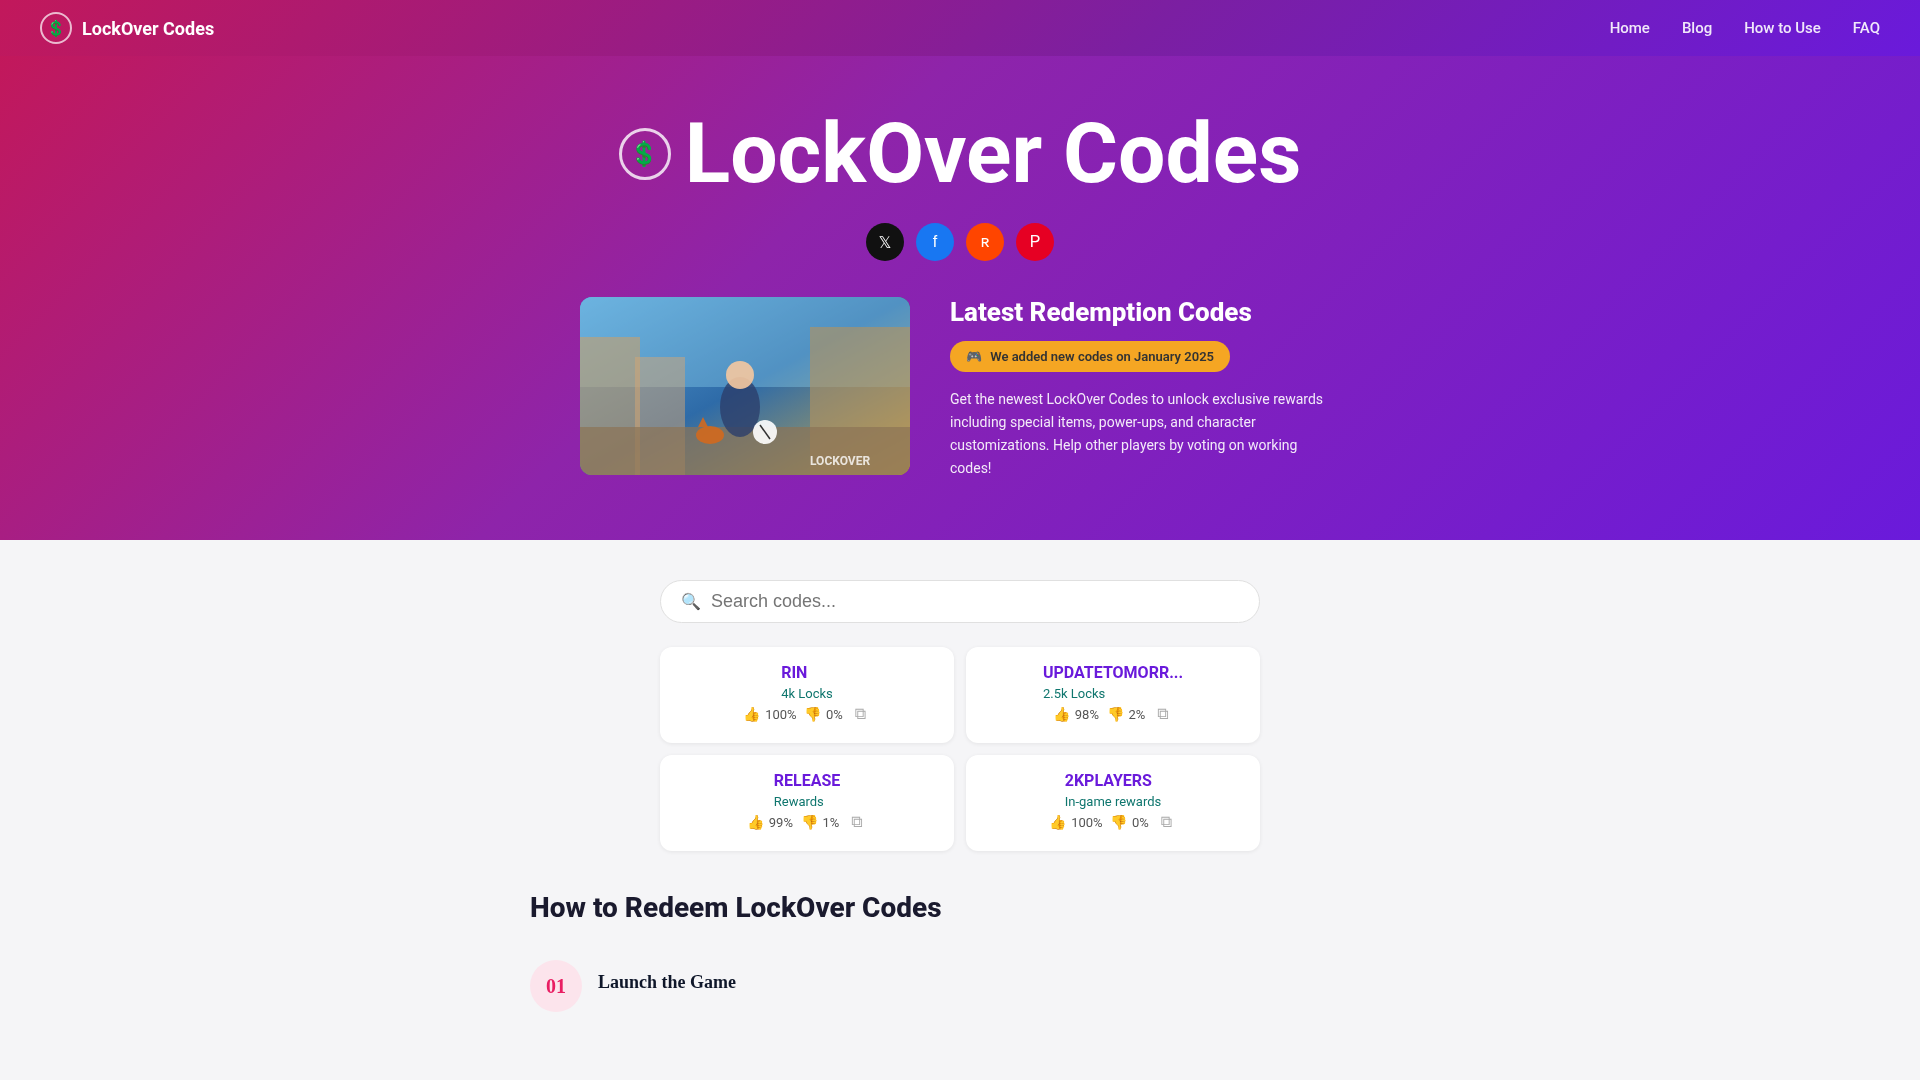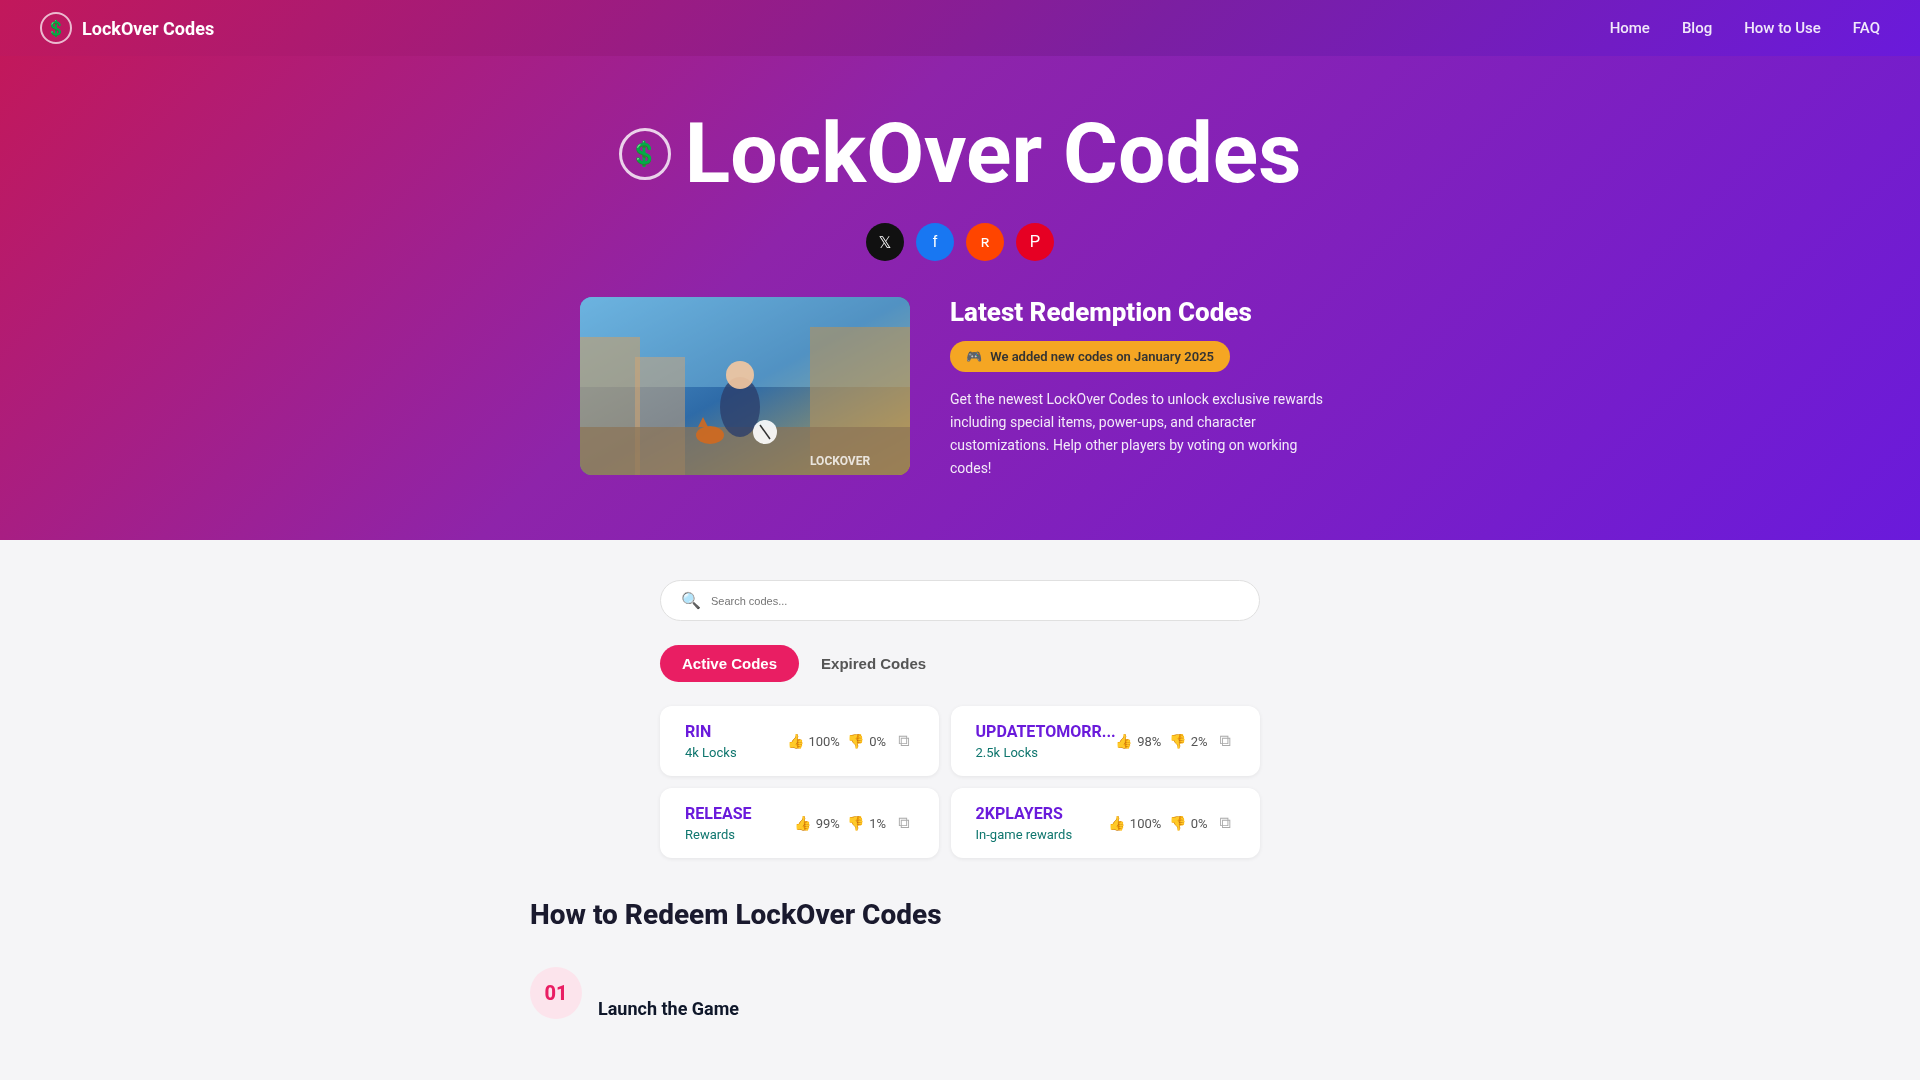--- a/index.html
+++ b/index.html
@@ -37,42 +37,42 @@
     .hero-text { text-align: left; color: #fff; }
     .hero-text h2 { font-size: 26px; font-weight: 800; margin-bottom: 14px; }
     .update-badge { background: #f5a623; color: #333; font-size: 13px; font-weight: 600; padding: 8px 16px; border-radius: 20px; display: inline-flex; align-items: center; gap: 8px; margin-bottom: 16px; }
     .hero-desc { font-size: 14px; color: rgba(255,255,255,0.9); line-height: 1.65; }
 
     
     .main-content { background: #f5f5f7; padding: 40px 0 60px; }
     .codes-section { max-width: 600px; margin: 0 auto; }
 
     .search-bar { background: #fff; border: 1.5px solid #e0e0e0; border-radius: 24px; display: flex; align-items: center; padding: 10px 20px; gap: 10px; margin-bottom: 24px; }
-    .search-bar input { border: none; outline: none; flex: 1; font-size: 11px; color: #be185d; background: transparent; }
+    .search-bar input { border: none; outline: none; flex: 1; font-size: 18px; color: #be185d; background: transparent; }
     .search-icon { color: #999; font-size: 16px; }
 
     .tabs { display: flex; gap: 0; margin-bottom: 24px; }
     .tab-btn { padding: 10px 22px; border: none; cursor: pointer; font-size: 15px; font-weight: 600; border-radius: 24px; transition: all 0.2s; }
     .tab-btn.active { background: #e91e63; color: #fff; }
     .tab-btn.inactive { background: transparent; color: #555; }
 
     .codes-grid { display: grid; grid-template-columns: 1fr 1fr; gap: 12px; }
-    .code-card { background: #fff; border-radius: 12px; padding: 16px 25px; display: flex; align-items: center; justify-content: space-between; box-shadow: 0 1px 4px rgba(0,0,0,0.07); }
+    .code-card { background: #fff; border-radius: 12px; padding: 16px 25px; display: flex; align-items: center; justify-content: flex-start; box-shadow: 0 1px 4px rgba(0,0,0,0.07); flex-direction: column; }
     .code-info .code-name { font-size: 16px; font-weight: 700; color: #6a1adb; margin-bottom: 4px; }
     .code-info .code-desc { font-size: 13px; color: #0f766e; }
     .code-actions { display: flex; align-items: center; gap: 8px; }
     .vote-item { display: flex; align-items: center; gap: 4px; font-size: 13px; color: #555; }
     .vote-icon { font-size: 14px; }
     .copy-btn { background: none; border: none; cursor: pointer; color: #aaa; font-size: 16px; padding: 4px; }
 
     
     .how-to { max-width: 900px; margin: 0 auto; padding: 40px 20px 0; }
     .how-to h2 { font-size: 28px; font-weight: 800; color: #1a1a2e; margin-bottom: 36px; }
     .steps-grid { display: grid; grid-template-columns: 1fr 1fr; gap: 24px; }
-    .step-card { display: flex; align-items: flex-end; gap: 16px; }
+    .step-card { display: flex; align-items: flex-start; gap: 16px; font-family: Liberation Serif, serif; }
     .step-number { width: 52px; height: 52px; min-width: 52px; border-radius: 50%; background: #fce4ec; color: #e91e63; font-size: 20px; font-weight: 800; display: flex; align-items: center; justify-content: center; }
     .step-text .step-title { font-size: 18px; font-weight: 700; color: #0f172a; margin-top: 12px; }
   </style>
 </head>
 <body>
 
 <nav class="navbar">
   <a class="nav-brand">
     <div class="nav-brand-icon brand-icon">💲</div>
     <span>LockOver Codes</span>
@@ -147,24 +147,20 @@
 </section>
 
 <div class="main-content">
   <div class="codes-section">
 
     <div class="search-bar">
       <span class="search-icon">🔍</span>
       <input type="text" placeholder="Search codes..." style="">
     </div>
 
-    <div class="tabs">
-      <button class="tab-btn active">Active Codes</button>
-      <button class="tab-btn inactive">Expired Codes</button>
-    </div>
 
     <div class="codes-grid">
 
       <div class="code-card">
         <div class="code-info">
           <div class="code-name">RIN</div>
           <div class="code-desc">4k Locks</div>
         </div>
         <div class="code-actions">
           <span class="vote-item">

